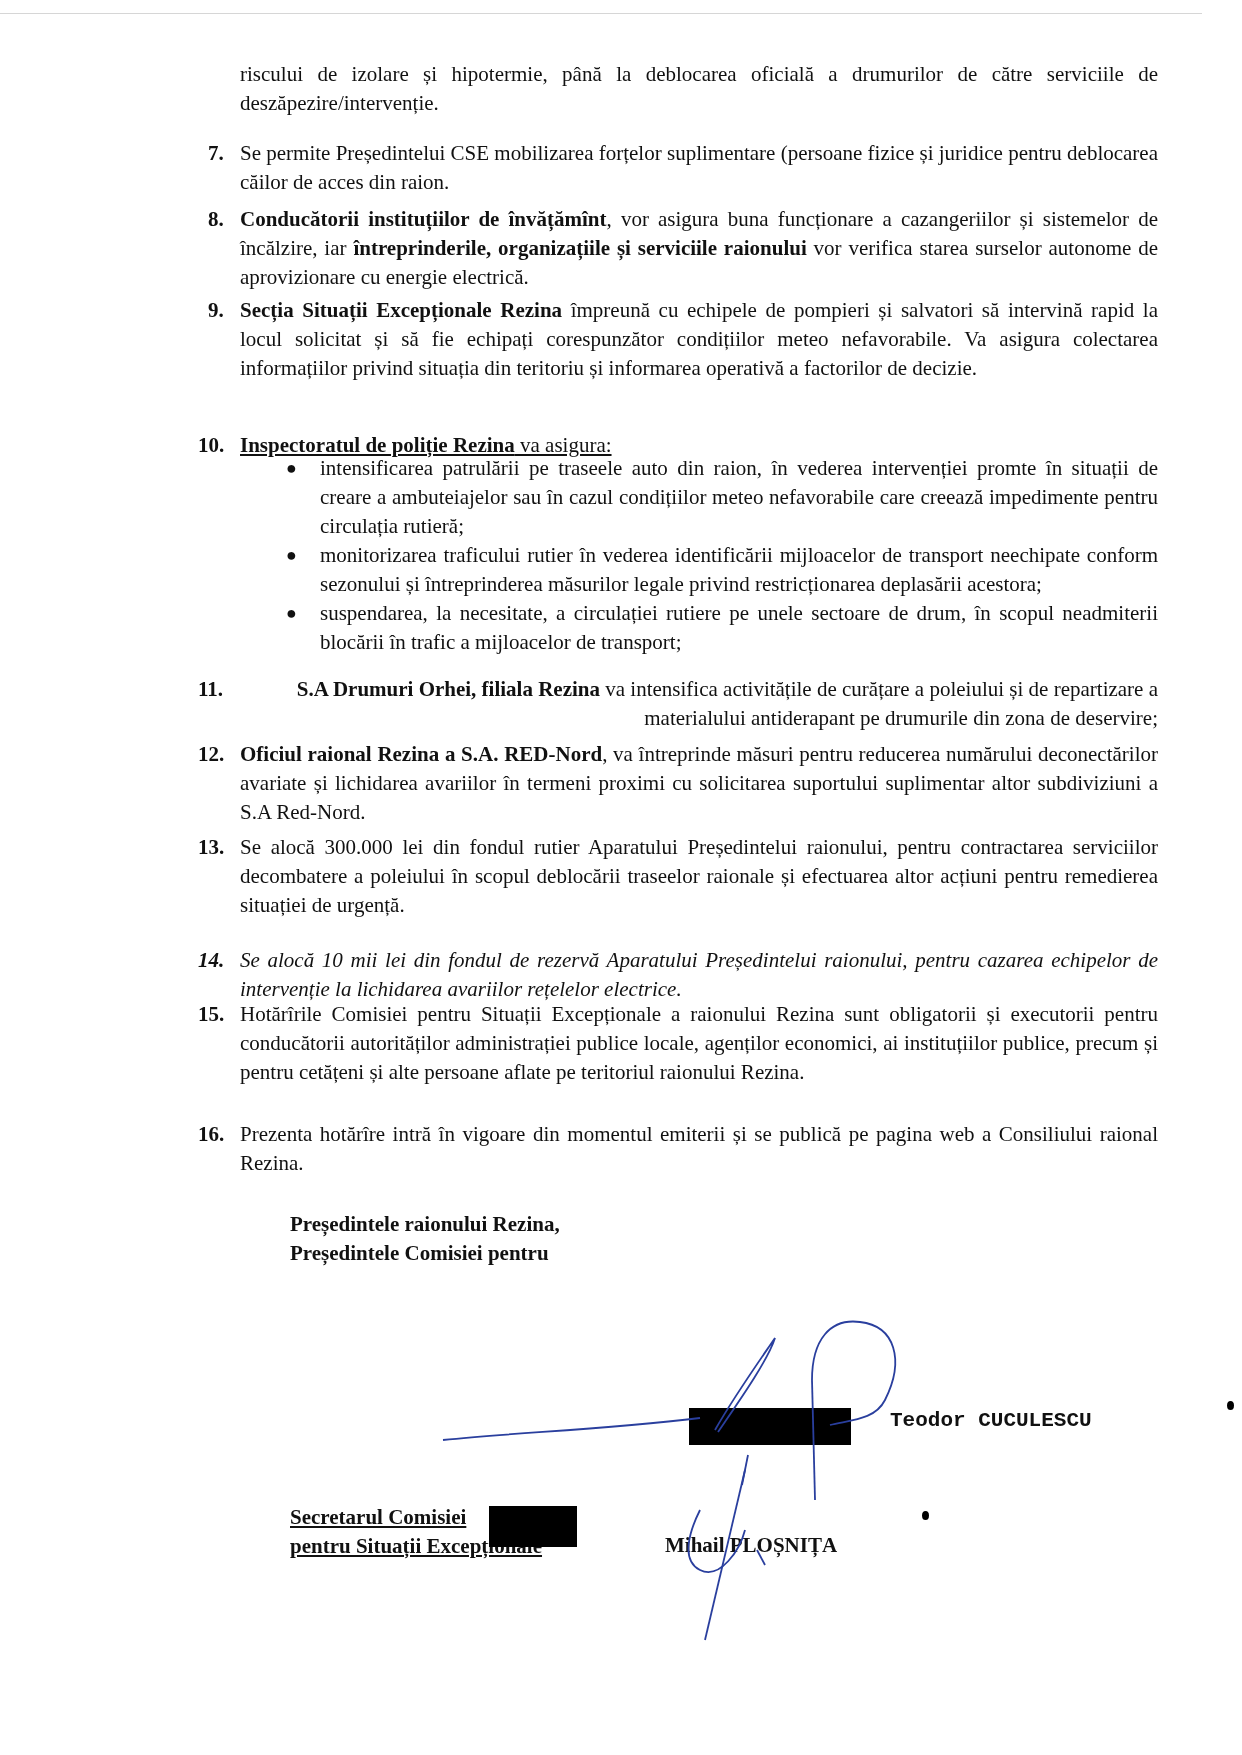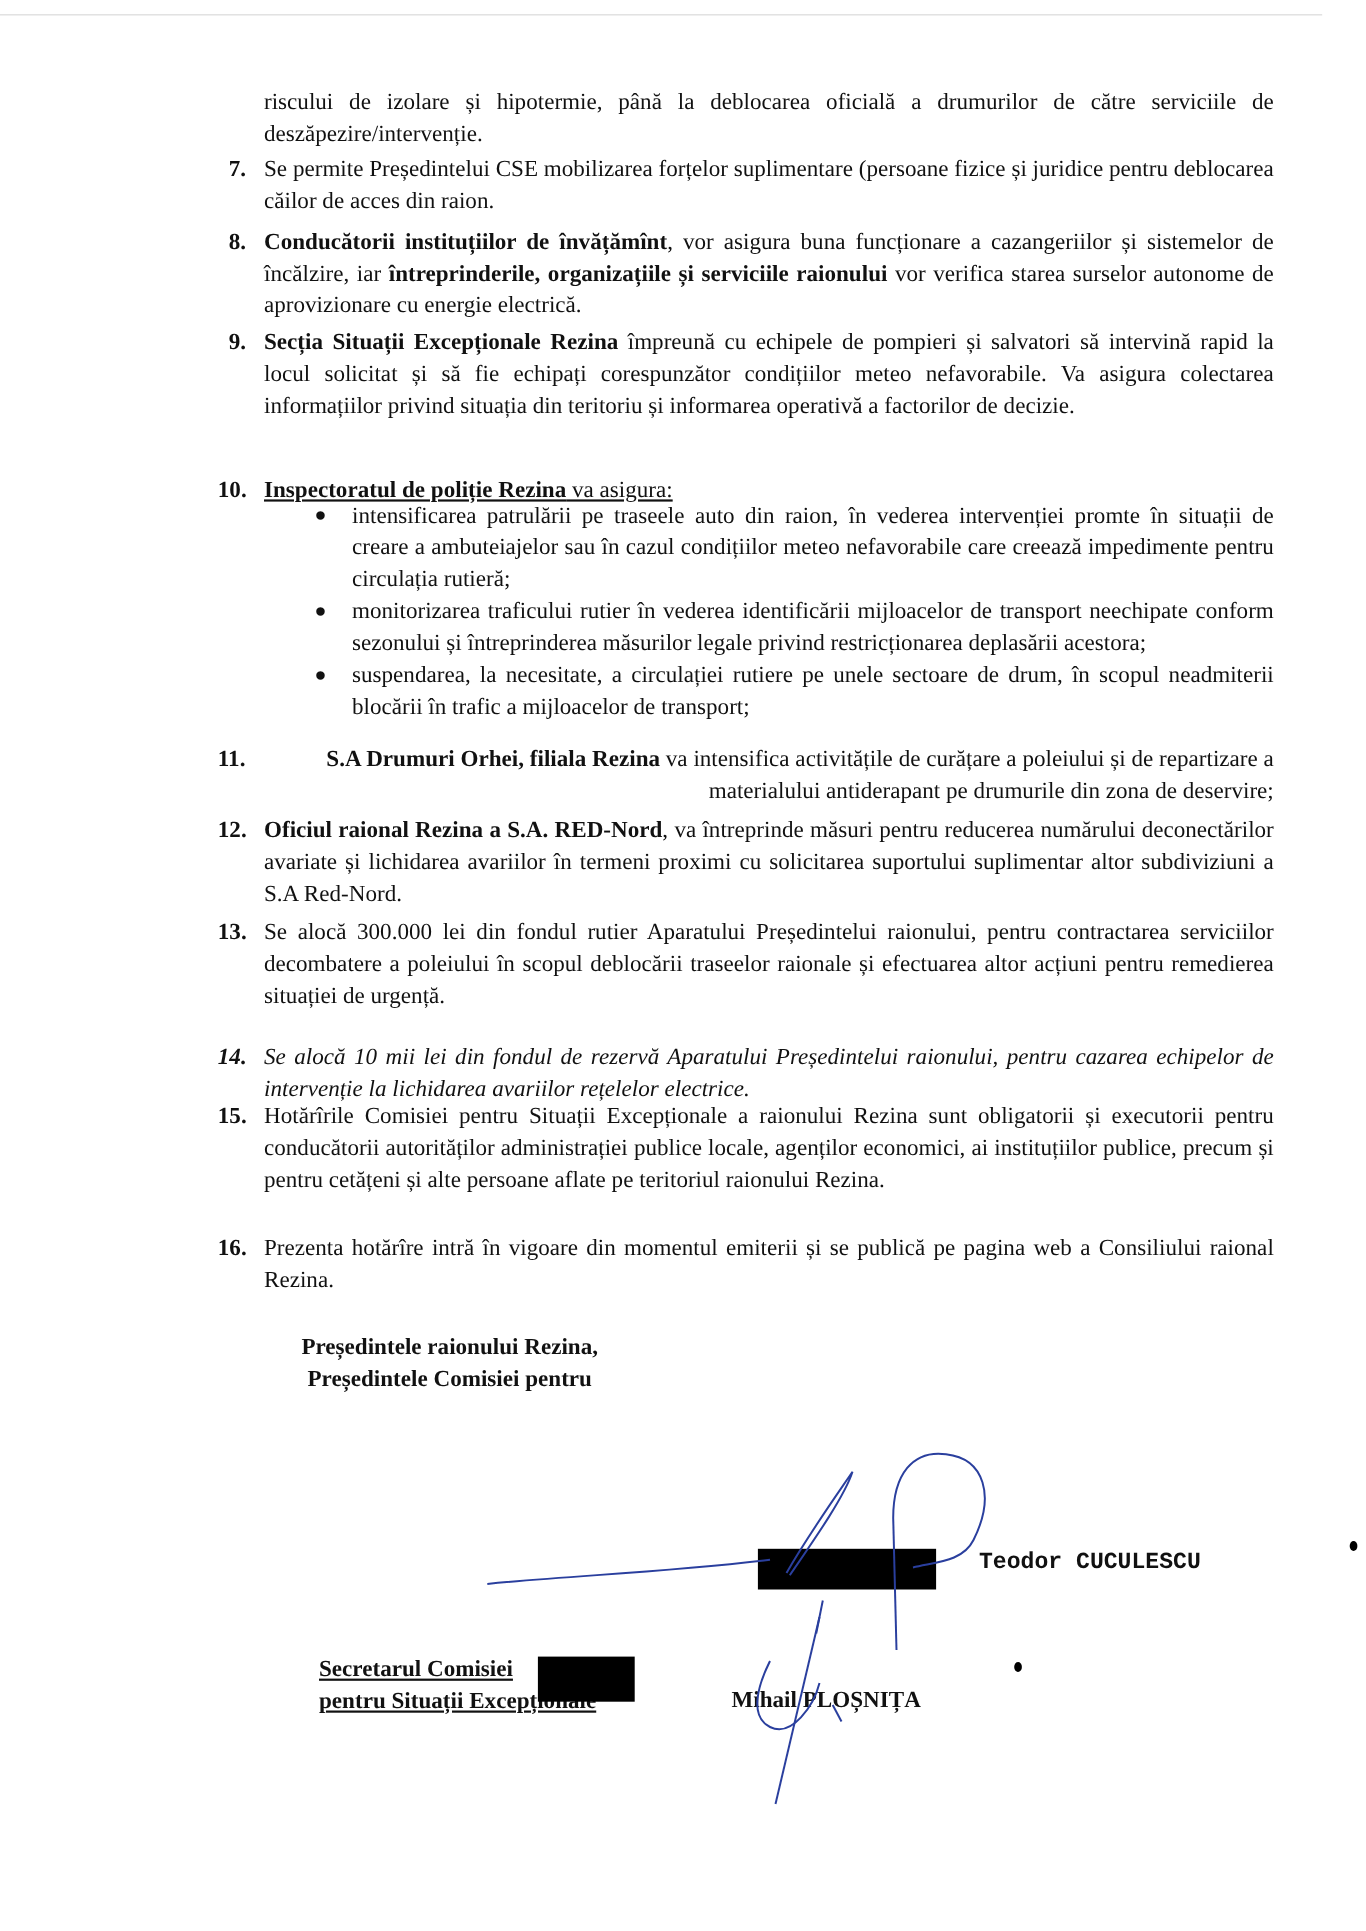--- a/index.html
+++ b/index.html
@@ -20,21 +20,21 @@
   svg.scrawl { position: absolute; left: 0; top: 0; pointer-events: none; }
   .speck { position: absolute; width: 7px; height: 9px; border-radius: 50%; background: #000; }
 </style>
 </head>
 <body>
 
 <div class="topline"></div>
 
 <div class="page">
 
-  <div class="item just" style="top:78px;">
+  <div class="item just" style="top:60px;">
     <span>riscului de izolare și hipotermie, până la deblocarea oficială a drumurilor de către serviciile de deszăpezire/intervenție.</span>
   </div>
 
   <div class="item just" style="top:139px;">
     <span class="num">7.</span>
     <span>Se permite Președintelui CSE mobilizarea forțelor suplimentare (persoane fizice și juridice pentru deblocarea căilor de acces din raion.</span>
   </div>
 
   <div class="item just" style="top:205px;">
     <span class="num">8.</span>
@@ -89,21 +89,21 @@
   <div class="item wide just" style="top:1000px;">
     <span class="num">15.</span>
     <span>Hotărîrile Comisiei pentru Situații Excepționale a raionului Rezina sunt obligatorii și executorii pentru conducătorii autorităților administrației publice locale, agenților economici, ai instituțiilor publice, precum și pentru cetățeni și alte persoane aflate pe teritoriul raionului Rezina.</span>
   </div>
 
   <div class="item wide just" style="top:1120px;">
     <span class="num">16.</span>
     <span>Prezenta hotărîre intră în vigoare din momentul emiterii și se publică pe pagina web a Consiliului raional Rezina.</span>
   </div>
 
-  <div class="sig" style="left:274px; top:1210px;text-align:center;">
+  <div class="sig" style="left:290px; top:1210px;">
     <div>Președintele raionului Rezina,</div>
     <div>Președintele  Comisiei pentru</div>
   </div>
   <div class="redact" style="left:689px; top:1408px; width:162px; height:37px;"></div>
   <div class="sig" style="left:890px; top:1406px;font-family:Liberation Mono, monospace;">Teodor CUCULESCU</div>
 
   <div class="sig" style="left:290px; top:1503px;text-decoration:underline;">
     <div>Secretarul Comisiei</div>
     <div>pentru Situații Excepționale</div>
   </div>

